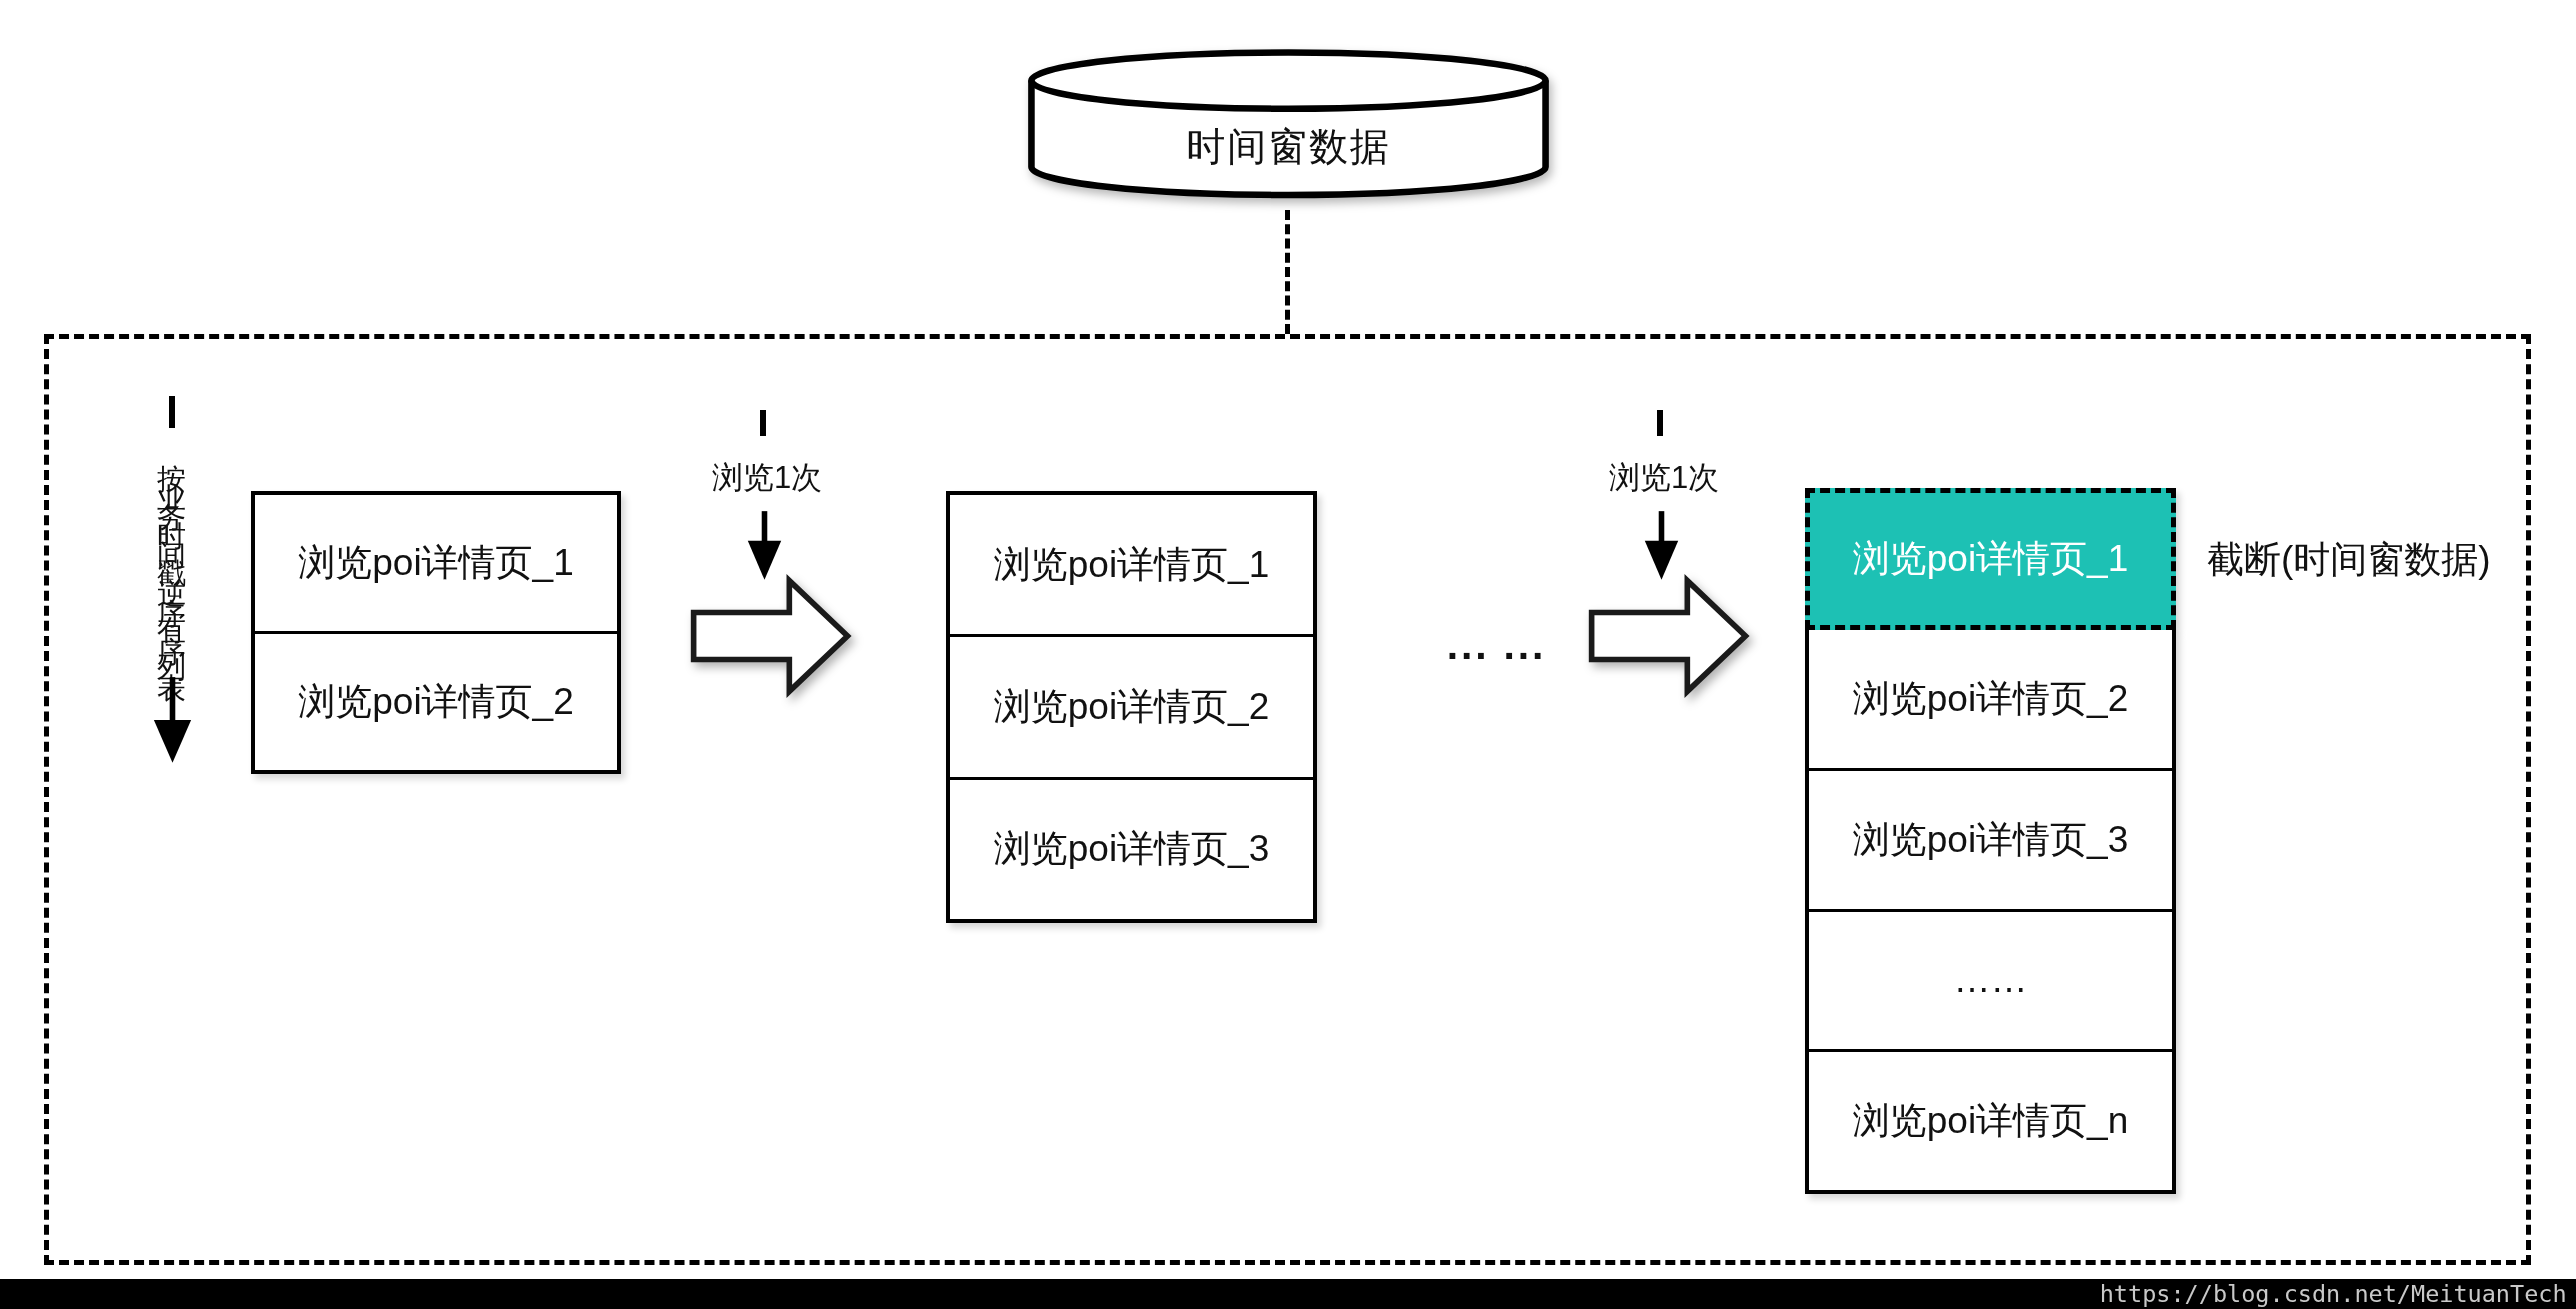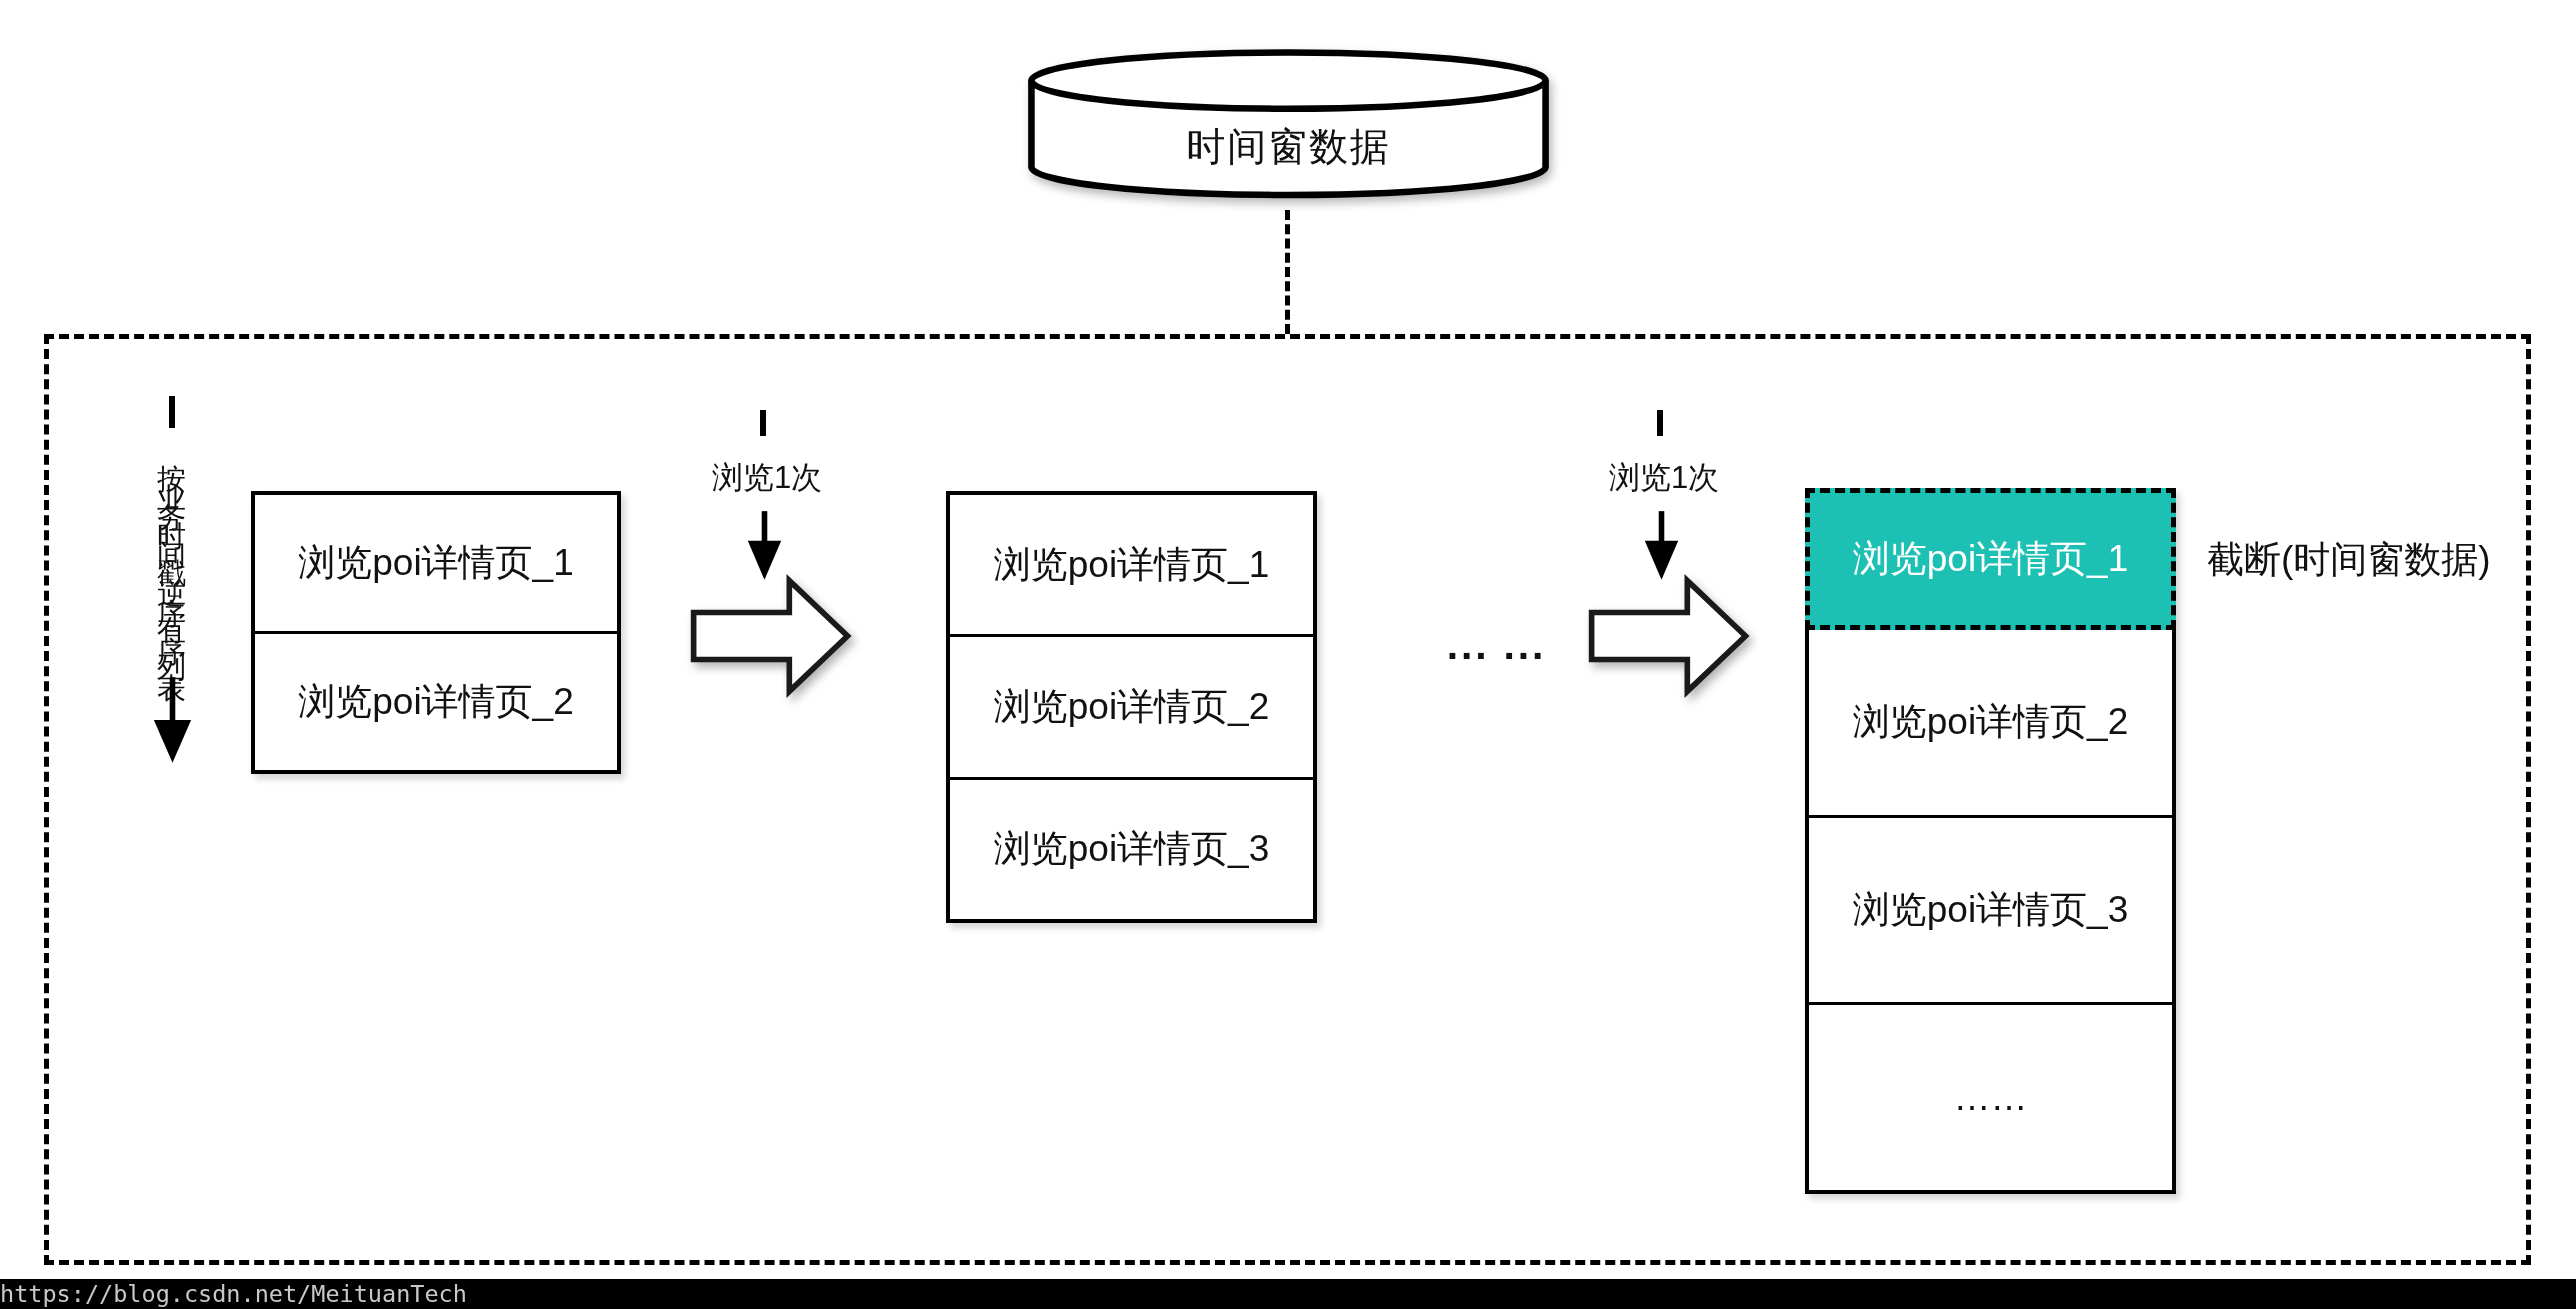--- a/index.html
+++ b/index.html
@@ -56,21 +56,21 @@
   .down-arrow{position:absolute;}
   .block-arrow{position:absolute;filter:drop-shadow(4.7px 5.6px 4.7px rgba(0,0,0,0.3));}
 
   .ellipsis{position:absolute;left:1426px;top:619px;width:141px;text-align:center;
     font-size:41px;font-weight:700;line-height:53px;letter-spacing:2.8px;}
 
   .truncate-note{position:absolute;left:2207px;top:535px;font-size:37px;}
 
   
   .footer-bar{position:absolute;left:0;top:1279px;width:2576px;height:30px;
-    background:#000;display:flex;align-items:center;justify-content:flex-start;
+    background:#000;display:flex;align-items:center;justify-content:flex-end;
     box-sizing:border-box;padding-right:9.4px;}
   .footer-url{font-family:"DejaVu Sans Mono","Liberation Mono",monospace;
     font-size:23.5px;color:#c9c9c9;}
 </style>
 </head>
 <body>
 
 <div class="page">
 
   <div class="cylinder">
@@ -126,20 +126,21 @@
   <svg class="block-arrow" style="left:1586px;top:571px;" width="167" height="130" viewBox="0 0 178 138">
     <polygon points="6,44 108,44 108,10 170,69 108,128 108,94 6,94" fill="#ffffff" stroke="#1a1a1a" stroke-width="6" stroke-linejoin="miter"></polygon>
   </svg>
 
   <div class="stack-3">
     <div class="cell-highlight">浏览poi详情页_1</div>
     <div class="stack-3-rest">
       <div class="cell">浏览poi详情页_2</div>
       <div class="cell">浏览poi详情页_3</div>
       <div class="cell">……</div>
+      <div class="cell">浏览poi详情页_n</div>
     </div>
   </div>
 
   <div class="truncate-note">截断(时间窗数据)</div>
 
   <div class="footer-bar">
     <span class="footer-url">https://blog.csdn.net/MeituanTech</span>
   </div>
 
 </div>

